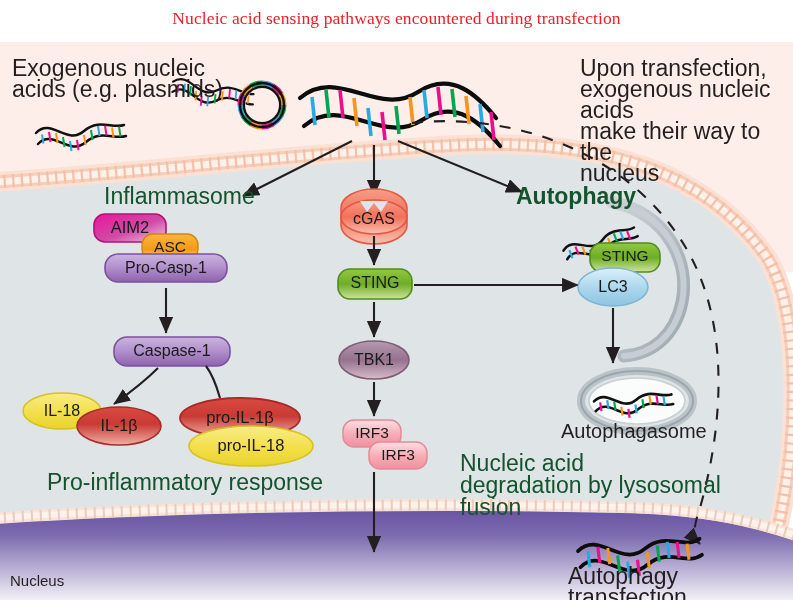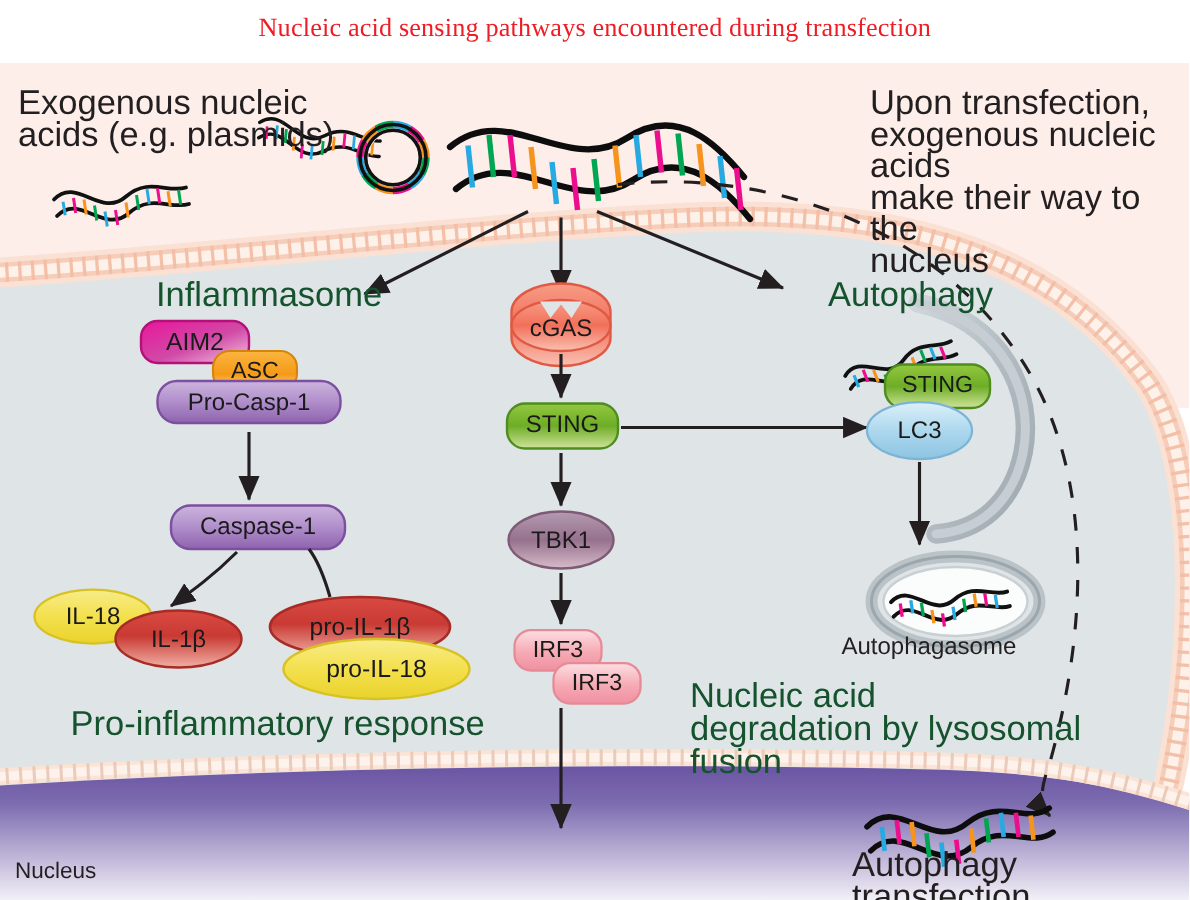--- a/index.html
+++ b/index.html
@@ -399,27 +399,27 @@
   <div class="lbl" style="left:12px; top:58px;">Exogenous nucleic
 acids (e.g. plasmids)</div>
 
   <div class="lbl ctr" style="left:580px; top:58px; width:208px;">Upon transfection,
 exogenous nucleic acids
 make their way to the
 nucleus</div>
 
   <div class="lbl red" style="left:104px; top:186px;">Inflammasome</div>
 
-  <div class="lbl red" style="left:552px; top:186px;">Autophagy</div>
+  <div class="lbl red" style="left:516px; top:186px;font-weight:bold;">Autophagy</div>
 
   <div class="lbl red" style="left:47px; top:472px;">Pro-inflammatory response</div>
 
   <div class="lbl red ctr" style="left:460px; top:452px; width:326px; line-height:22px;">Nucleic acid
 degradation by lysosomal fusion</div>
 
-  <div class="lbl" style="left:561px; top:421px; font-size:16px;">Autophagasome</div>
+  <div class="lbl" style="left:561px; top:421px; font-size:20px;">Autophagasome</div>
 
 
   <div class="lbl" style="left:568px; top:566px;">Autophagy transfection</div>
 
   <div class="lbl" style="left:10px; top:570px; font-size:15px;">Nucleus</div>
 
 </div>
 
 </body></html>

